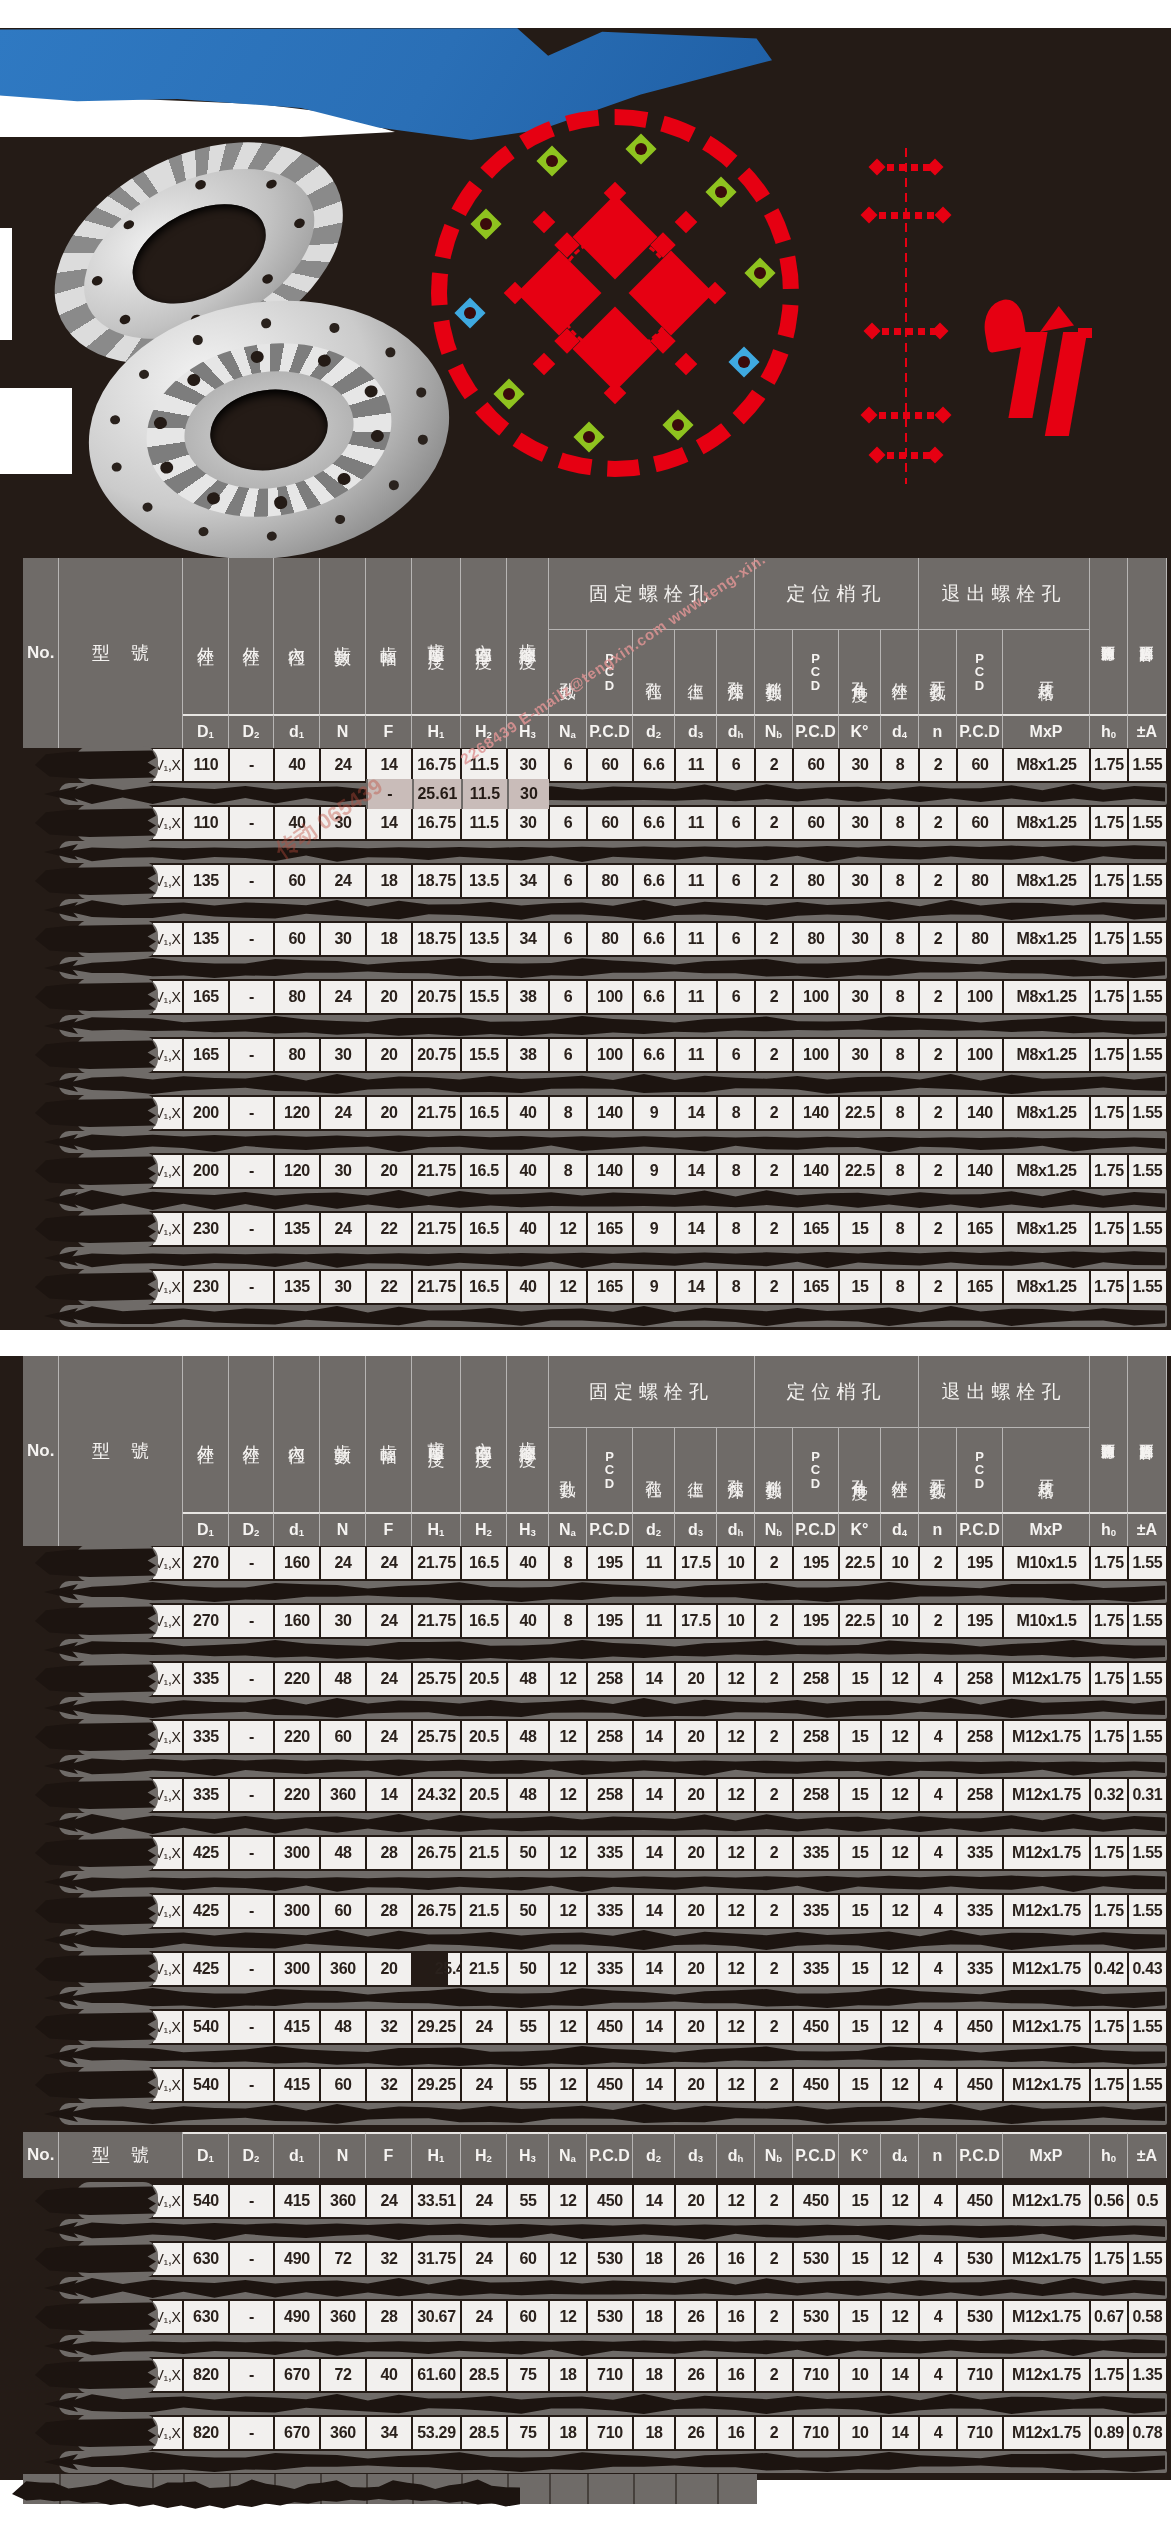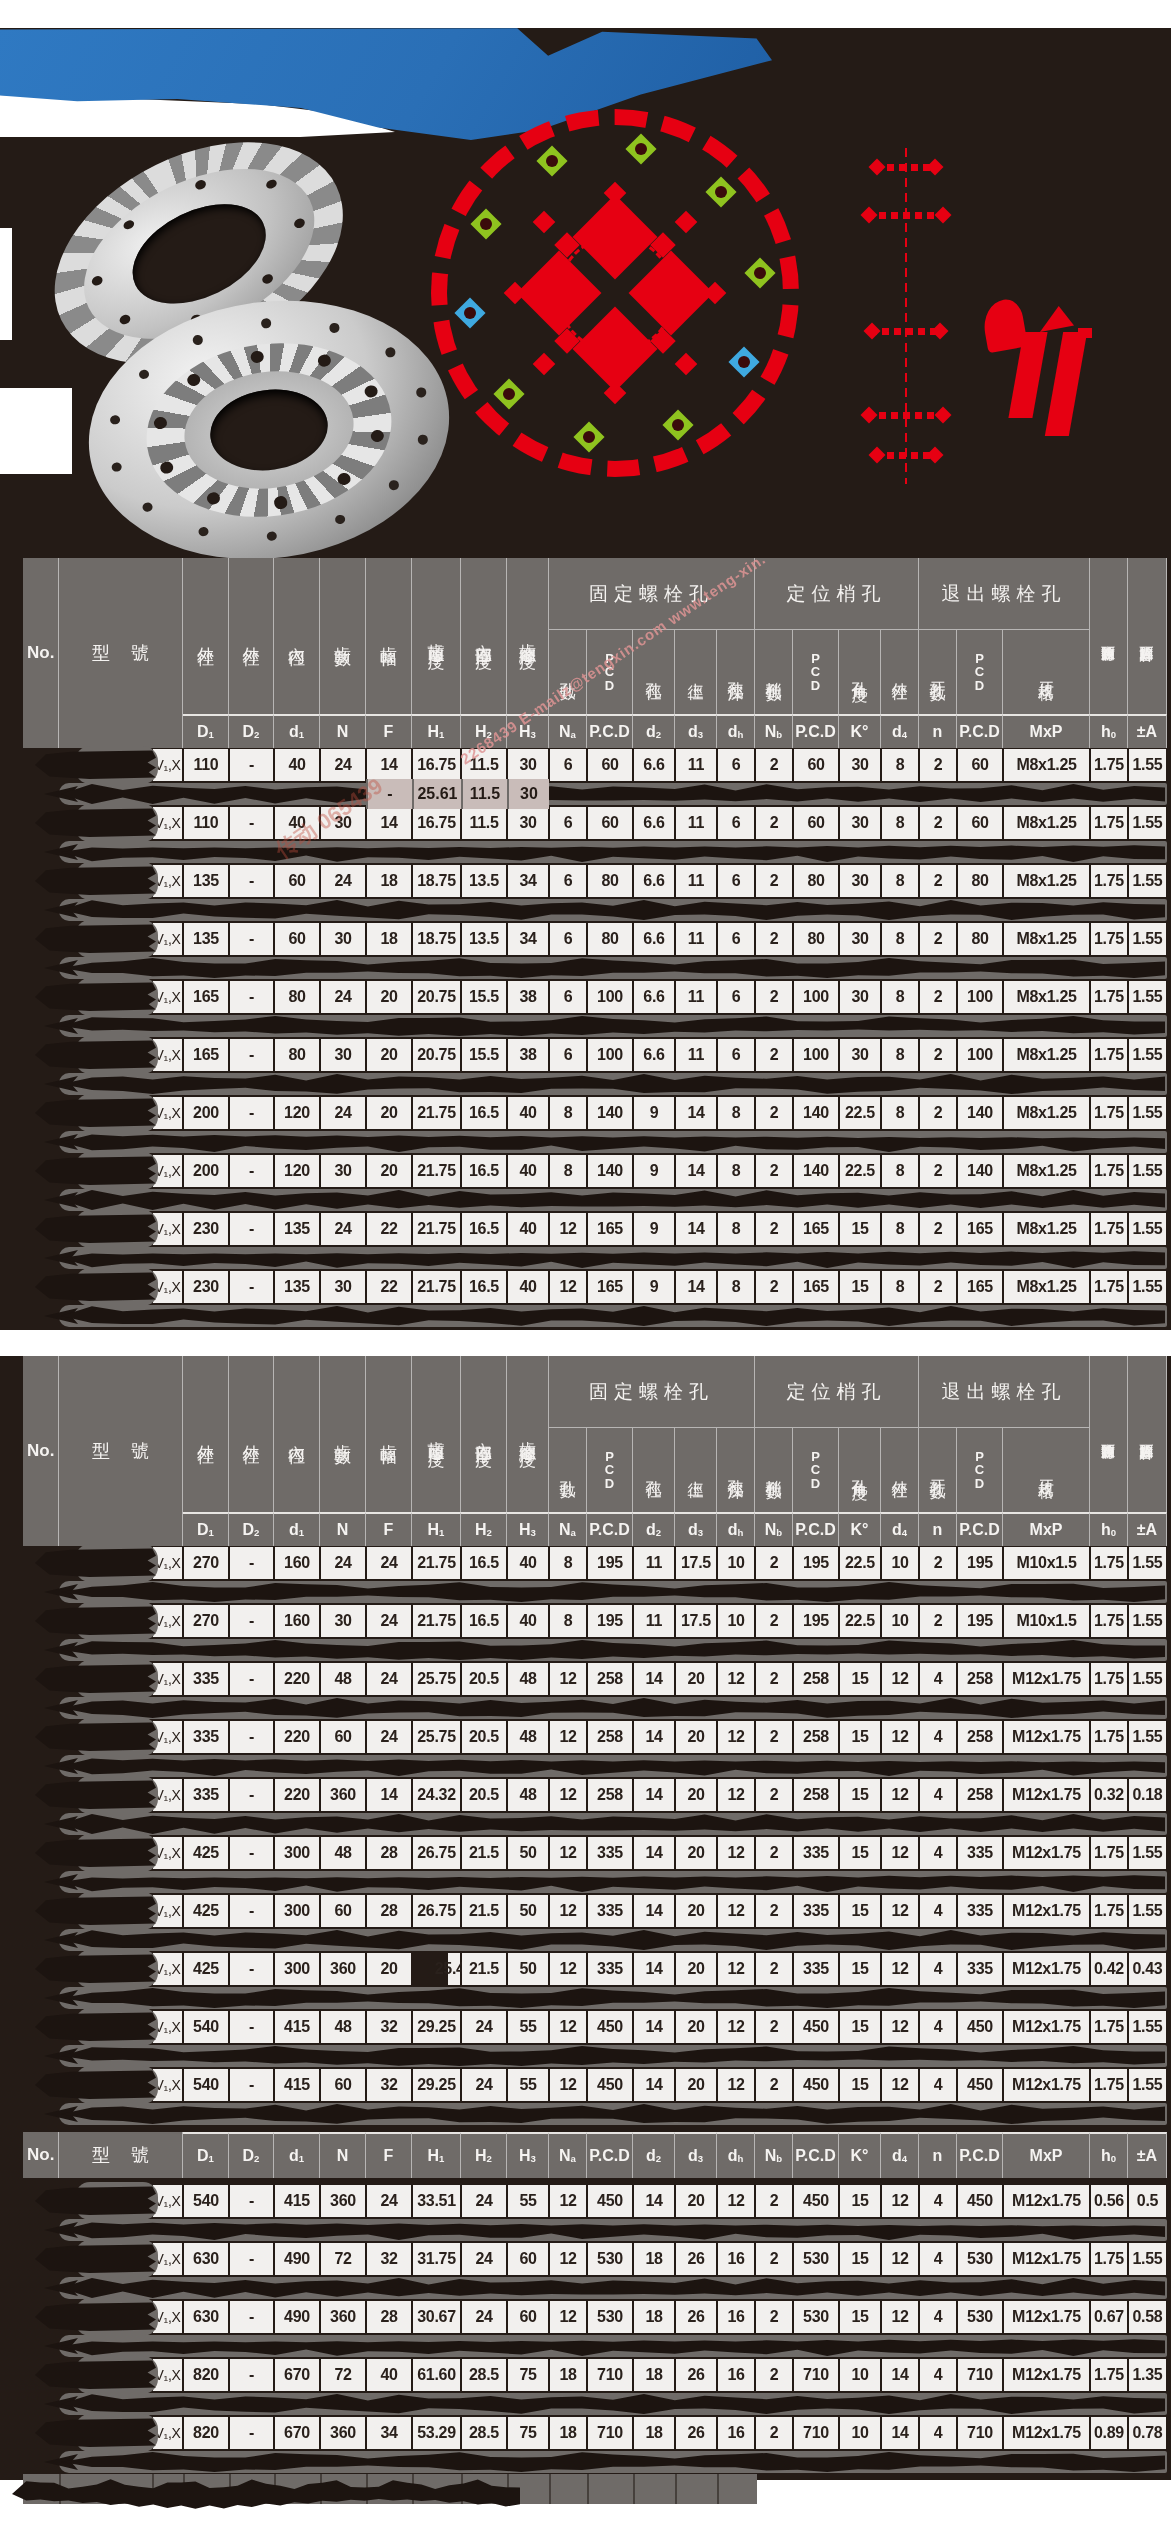--- a/index.html
+++ b/index.html
@@ -756,21 +756,21 @@
       <div class="val" style="grid-area: 12 / 15 / span 1 / span 1;">20</div>
       <div class="val" style="grid-area: 12 / 16 / span 1 / span 1;">12</div>
       <div class="val" style="grid-area: 12 / 17 / span 1 / span 1;">2</div>
       <div class="val" style="grid-area: 12 / 18 / span 1 / span 1;">258</div>
       <div class="val" style="grid-area: 12 / 19 / span 1 / span 1;">15</div>
       <div class="val" style="grid-area: 12 / 20 / span 1 / span 1;">12</div>
       <div class="val" style="grid-area: 12 / 21 / span 1 / span 1;">4</div>
       <div class="val" style="grid-area: 12 / 22 / span 1 / span 1;">258</div>
       <div class="val" style="grid-area: 12 / 23 / span 1 / span 1;">M12x1.75</div>
       <div class="val" style="grid-area: 12 / 24 / span 1 / span 1;">0.32</div>
-      <div class="val" style="grid-area: 12 / 25 / span 1 / span 1;">0.18</div>
+      <div class="val" style="grid-area: 12 / 25 / span 1 / span 1;">0.31</div>
       <div class="hiddenrow" style="grid-area: 13 / 2 / span 1 / span 24;">
         <div class="ztag"></div>
         <div class="zig" style="clip-path: polygon(0% 50%, 2.8% 4%, 5.6% 32%, 8.3% 12%, 11.1% 22%, 13.9% 27%, 16.7% 14%, 19.4% 29%, 22.2% 19%, 25% 16%, 27.8% 30%, 30.6% 5%, 33.3% 34%, 36.1% 9%, 38.9% 25%, 41.7% 23%, 44.4% 15%, 47.2% 30%, 50% 16%, 52.8% 21%, 55.6% 27%, 58.3% 7%, 61.1% 34%, 63.9% 6%, 66.7% 28%, 69.4% 19%, 72.2% 17%, 75% 30%, 77.8% 15%, 80.6% 25%, 83.3% 24%, 86.1% 10%, 88.9% 33%, 91.7% 4%, 94.4% 31%, 97.2% 14%, 100% 20%, 100% 84%, 97.2% 72%, 94.4% 85%, 91.7% 71%, 88.9% 86%, 86.1% 70%, 83.3% 86%, 80.6% 70%, 77.8% 86%, 75% 70%, 72.2% 85%, 69.4% 71%, 66.7% 84%, 63.9% 73%, 61.1% 83%, 58.3% 75%, 55.6% 81%, 52.8% 77%, 50% 79%, 47.2% 80%, 44.4% 77%, 41.7% 83%, 38.9% 75%, 36.1% 85%, 33.3% 73%, 30.6% 88%, 27.8% 71%, 25% 90%, 22.2% 69%, 19.4% 93%, 16.7% 68%, 13.9% 94%, 11.1% 67%, 8.3% 95%, 5.6% 66%, 2.8% 96%);"></div>
       </div>
       <div class="modelcell" style="grid-area: 14 / 2 / span 1 / span 1;">
         <div class="cap"></div>
         <div class="tag"></div>
       </div>
       <div class="val vx" style="grid-area: 14 / 3 / span 1 / span 1;">V₁,X</div>
       <div class="val" style="grid-area: 14 / 4 / span 1 / span 1;">425</div>

